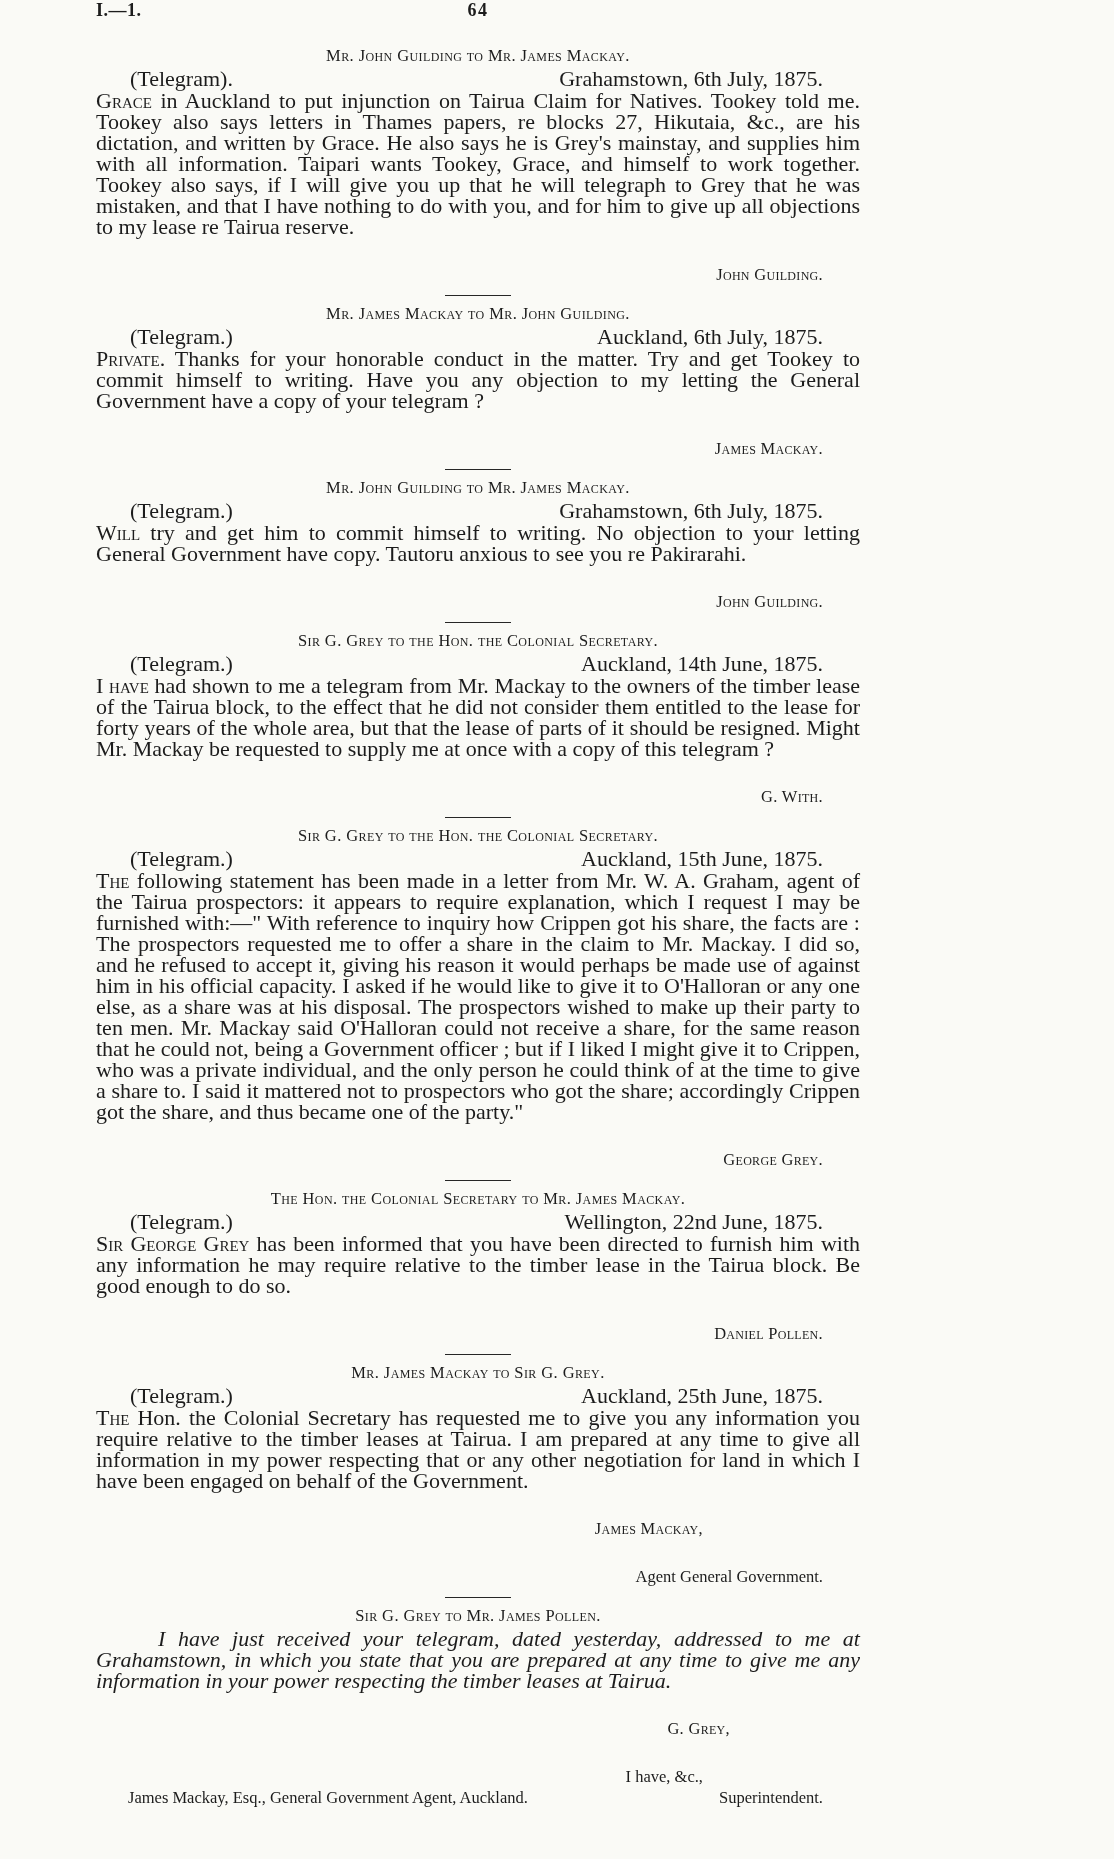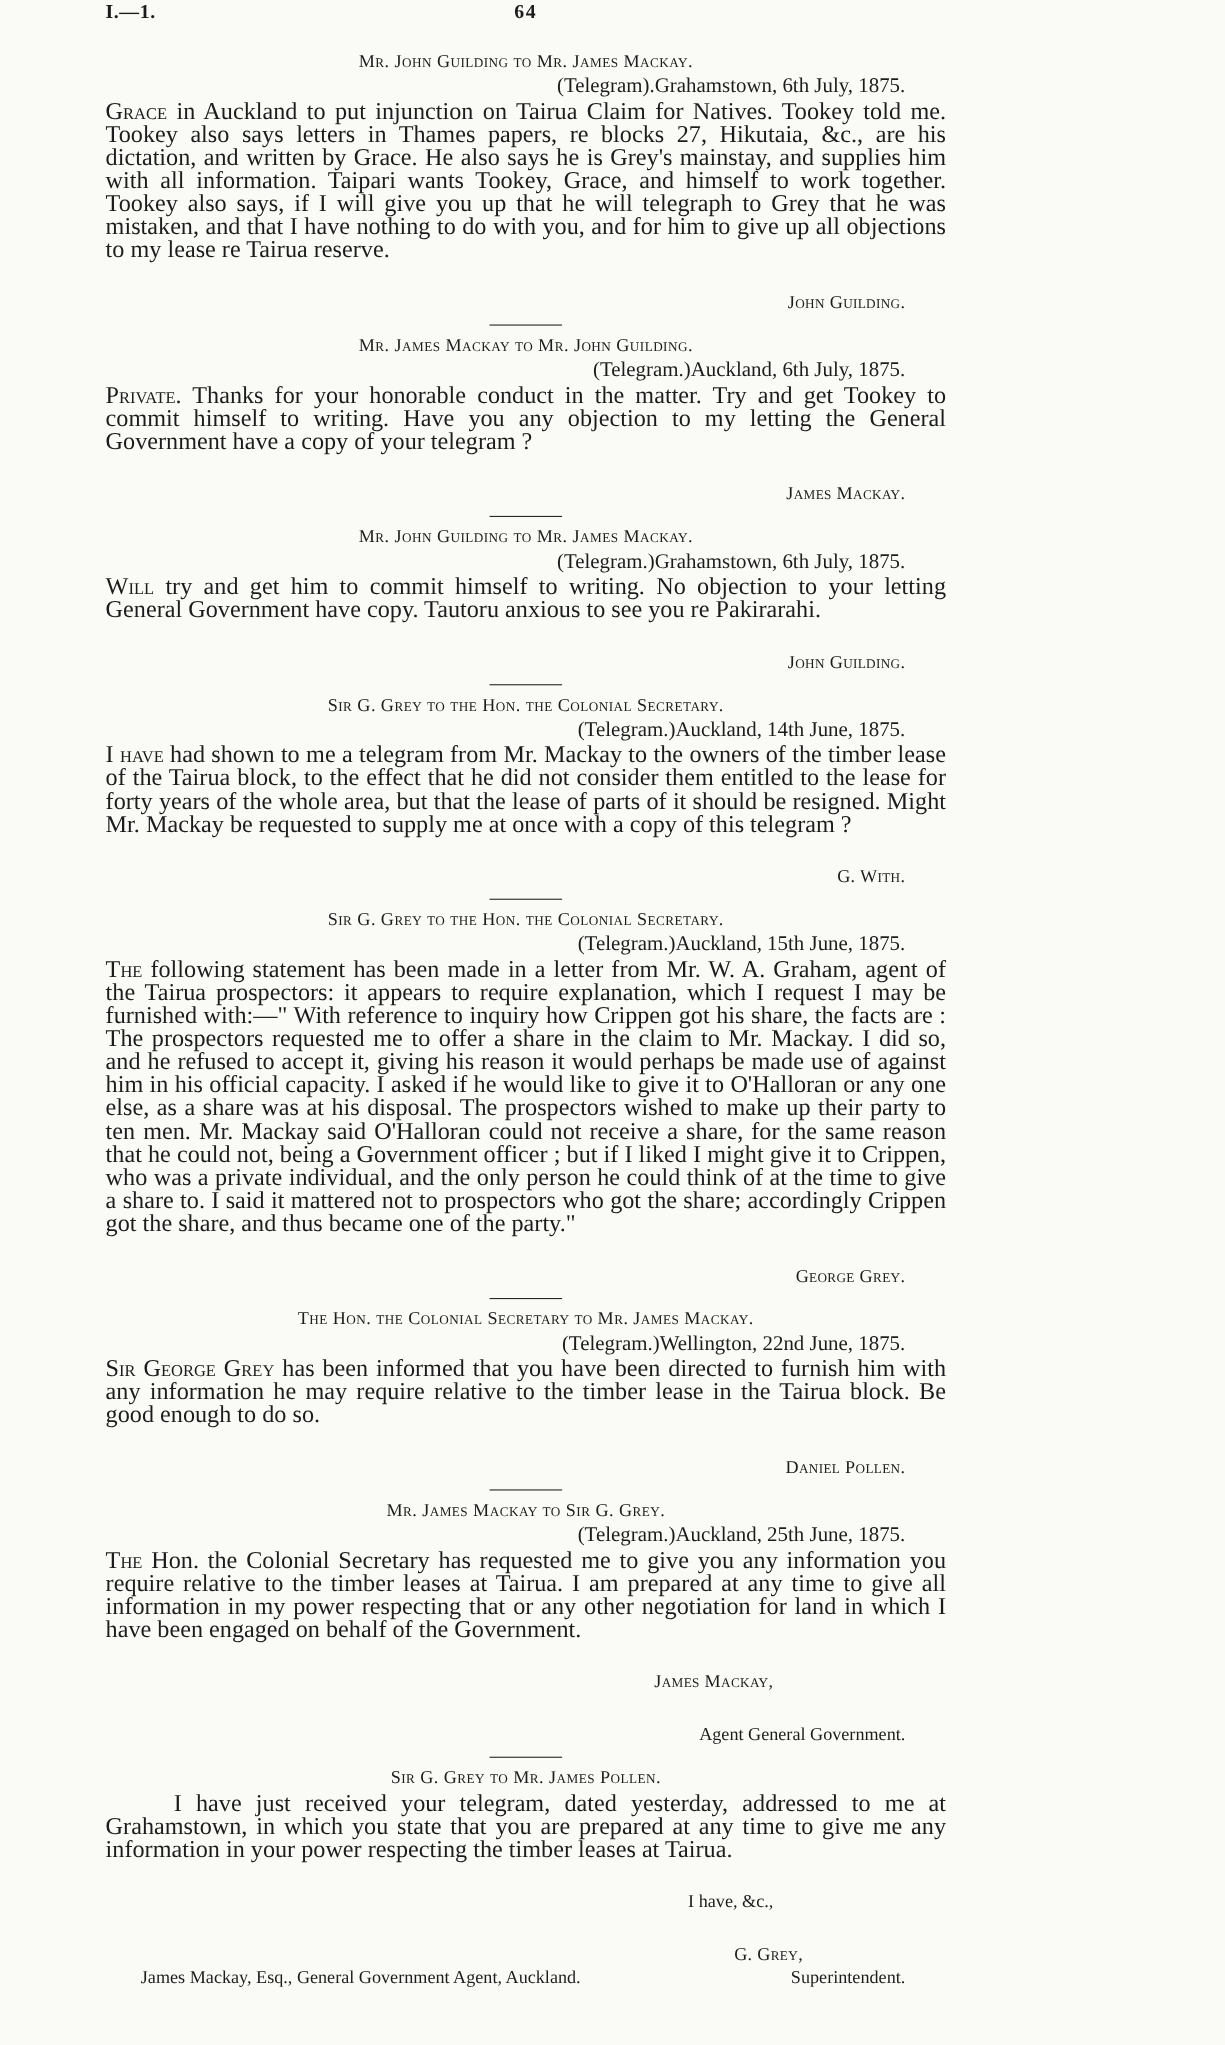--- a/index.html
+++ b/index.html
@@ -21,36 +21,36 @@
   .heading {
     text-align: center;
     font-size: 16.5px;
     font-weight: normal;
     font-variant: small-caps;
     letter-spacing: 0.4px;
     margin: 0 0 2px 0;
   }
   .meta-line {
     display: flex;
-    justify-content: flex-end;
-    font-size: 19px;
+    justify-content: space-between;
+    font-size: 22px;
     line-height: 21px;
     margin-bottom: 1px;
   }
   .meta-indent .left-label { padding-left: 34px; }
   .dateline { padding-right: 37px; }
 
   .para {
     font-size: 22px;
     line-height: 21px;
     text-align: justify;
     margin: 0;
   }
   .indent-1 { text-indent: 32px; }
-  .indent-2 { text-indent: 62px; }
+  .indent-2 { text-indent: 62px; font-style: italic; }
   .lead { font-variant: small-caps; }
 
   .sig { font-size: 16.5px; line-height: 21px; text-align: right; margin-top: 27px; }
   .sig-name { font-variant: small-caps; letter-spacing: 0.3px; }
   .inset-0 { padding-right: 37px; }
   .inset-1 { padding-right: 130px; }
   .inset-2 { padding-right: 157px; }
 
   .footer-line {
     display: flex;
@@ -142,21 +142,21 @@
           <span class="dateline">Auckland, 25th June, 1875.</span>
         </div>
         <p class="para"><span class="lead">The</span><span> Hon. the Colonial Secretary has requested me to give you any information you require relative to the timber leases at Tairua. I am prepared at any time to give all information in my power respecting that or any other negotiation for land in which I have been engaged on behalf of the Government.</span></p>
         <div class="sig inset-2 sig-name">James Mackay,</div>
         <div class="sig inset-0">Agent General Government.</div>
       </section>
       <div class="divider"></div>
       <section>
         <h2 class="heading">Sir G. Grey to Mr. James Pollen.</h2>
         <p class="para indent-2"><span class="lead"></span><span>I have just received your telegram, dated yesterday, addressed to me at Grahamstown, in which you state that you are prepared at any time to give me any information in your power respecting the timber leases at Tairua.</span></p>
+        <div class="sig inset-1 sig-name">G. Grey,</div>
         <div class="sig inset-2">I have, &amp;c.,</div>
-        <div class="sig inset-1 sig-name">G. Grey,</div>
         <div class="footer-line">
           <span>James Mackay, Esq., General Government Agent, Auckland.</span>
           <span class="inset-0">Superintendent.</span>
         </div>
       </section>
     </main>
 </div>
 
 </body></html>

